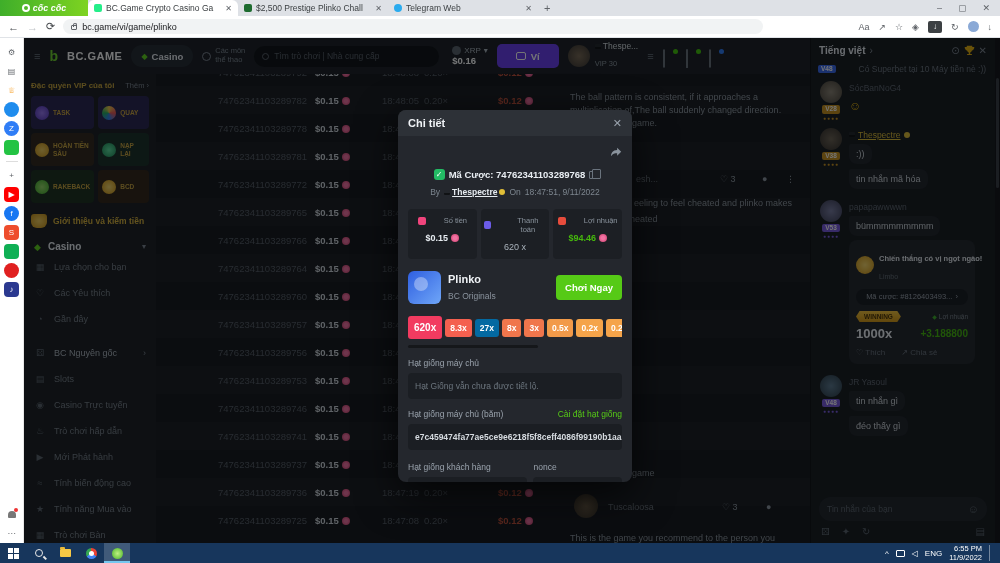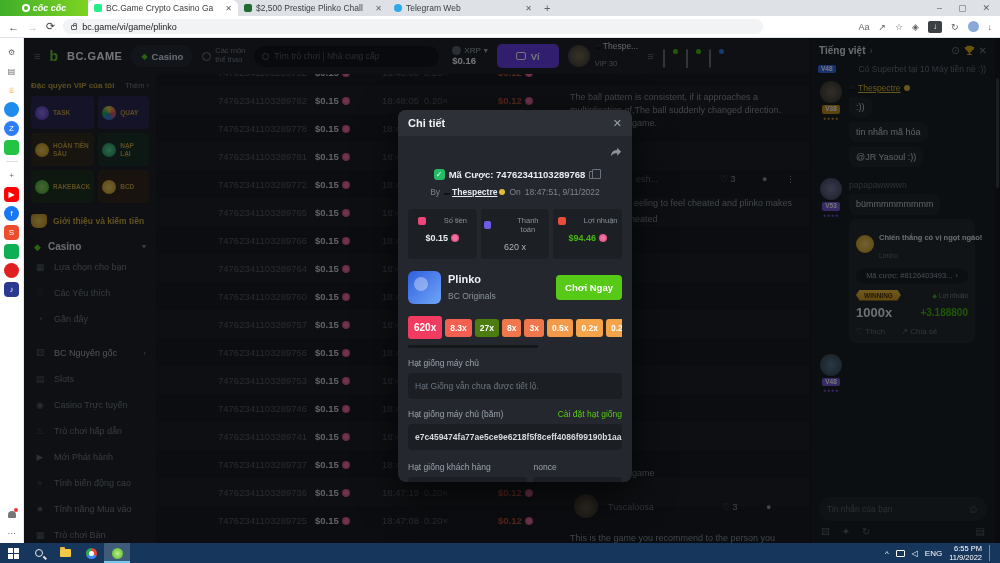--- a/index.html
+++ b/index.html
@@ -573,36 +573,46 @@
             <path fill="#e7b10e" d="M4 1h8v2h3c0 3-1.8 4.8-3.7 5.2A4.3 4.3 0 0 1 9 11v2h2.5v1.6h-7V13H7v-2a4.3 4.3 0 0 1-2.3-2.8C2.8 7.8 1 6 1 3h3V1z"></path>
           </svg>
         <span class="rico">✕</span>
       </div>
       <div class="chat-msgs">
         <div class="frag">
           <span class="vb" style="background:#3b6cf0">V48</span>
           <span class="fragtxt">Có Superbet tại 10 Máy tiền nè :))</span>
         </div>
 
+        <div class="msg">
+          <div class="avcol">
+            <span class="av" style="background:radial-gradient(#8d8576,#4a443a)"></span>
+            <span class="vb" style="background:#c9921e">V28</span>
+            <span class="dots">●●●●</span>
+          </div>
+          <div class="mc">
+            <div class="mname">SócBanNoG4</div>
+            <span class="emoji">☺</span>
+          </div>
+        </div>
 
         <div class="msg">
           <div class="avcol">
             <span class="av" style="background:radial-gradient(#6e6455,#35302a)"></span>
             <span class="vb" style="background:#c9921e">V38</span>
             <span class="dots">●●●●</span>
           </div>
           <div class="mc">
             <div class="mname gold">
                 <i class="hat"></i>
                 <span>Thespectre</span>
                 <i class="medal"></i>
               </div>
             <div><span class="bub">:))</span></div>
             <div><span class="bub">tin nhắn mã hóa</span></div>
-            <div><span class="bub">@JR Yasoul :))</span></div>
           </div>
         </div>
 
         <div class="msg">
           <div class="avcol">
             <span class="av" style="background:radial-gradient(#7a7da1,#3c3e55)"></span>
             <span class="vb" style="background:#7b5be0">V53</span>
             <span class="dots" style="color:#7b5be0">●●●●</span>
           </div>
           <div class="mc">
@@ -638,20 +648,25 @@
             </div>
           </div>
         </div>
 
         <div class="msg">
           <div class="avcol">
             <span class="av" style="background:radial-gradient(#5d7a8f,#2c3c47)"></span>
             <span class="vb" style="background:#7b5be0">V48</span>
             <span class="dots" style="color:#7b5be0">●●●●</span>
           </div>
+          <div class="mc">
+            <div class="mname">JR Yasoul</div>
+            <div><span class="bub">tin nhắn gì</span></div>
+            <div><span class="bub">đéo thấy gì</span></div>
+          </div>
         </div>
 
       </div>
       <div class="chat-input">
         <span>Tin nhắn của bạn</span>
         <span class="smile">☺</span>
       </div>
       <div class="chat-foot">
         <span>⚄</span>
         <span>✦</span>
@@ -720,21 +735,21 @@
           <span class="gthumb"></span>
           <span class="gname">
             <b>Plinko</b>
             <span>BC Originals</span>
           </span>
           <span class="playbtn">Chơi Ngay</span>
         </div>
         <div class="chips" id="chips">
             <span class="chip big" style="background: rgb(242, 59, 96);">620x</span>
             <span class="chip" style="background: rgb(244, 96, 79);">8.3x</span>
-            <span class="chip" style="background: #4d7c0f;">27x</span>
+            <span class="chip" style="background: #0369a1;">27x</span>
             <span class="chip" style="background: rgb(240, 118, 76);">8x</span>
             <span class="chip" style="background: rgb(240, 118, 76);">3x</span>
             <span class="chip" style="background: rgb(242, 154, 73);">0.5x</span>
             <span class="chip" style="background: rgb(245, 164, 74);">0.2x</span>
             <span class="chip" style="background: rgb(245, 164, 74);">0.2x</span>
           </div>
         <div class="scrl"></div>
         <div class="seedlbl">
             <span>Hạt giống máy chủ</span>
           </div>

